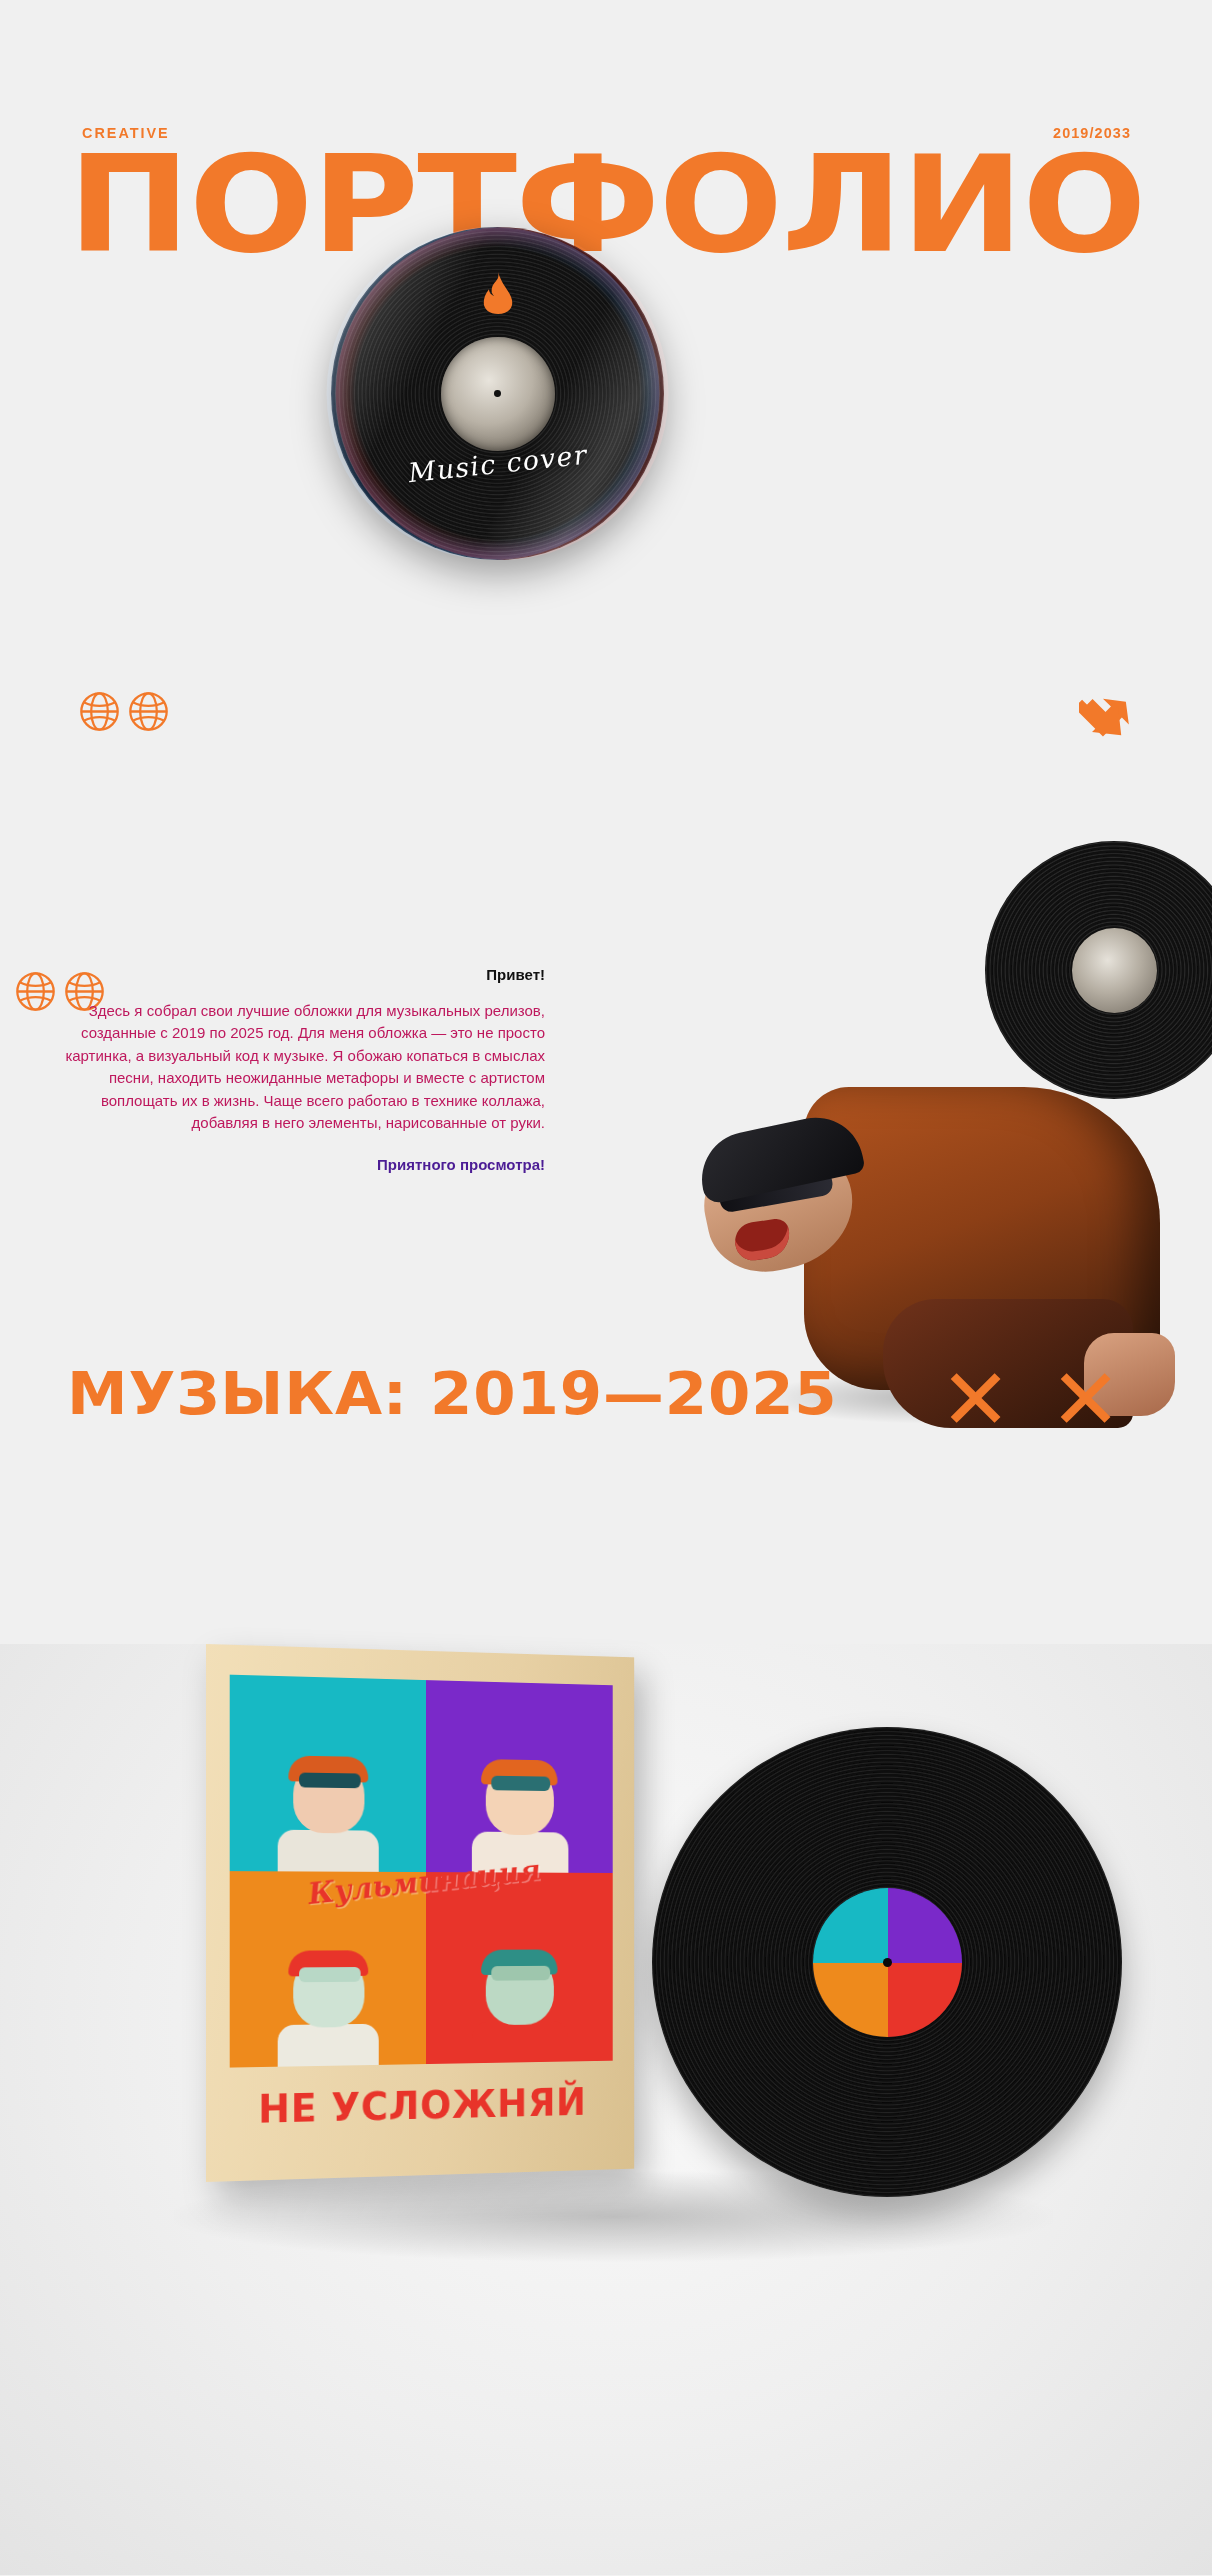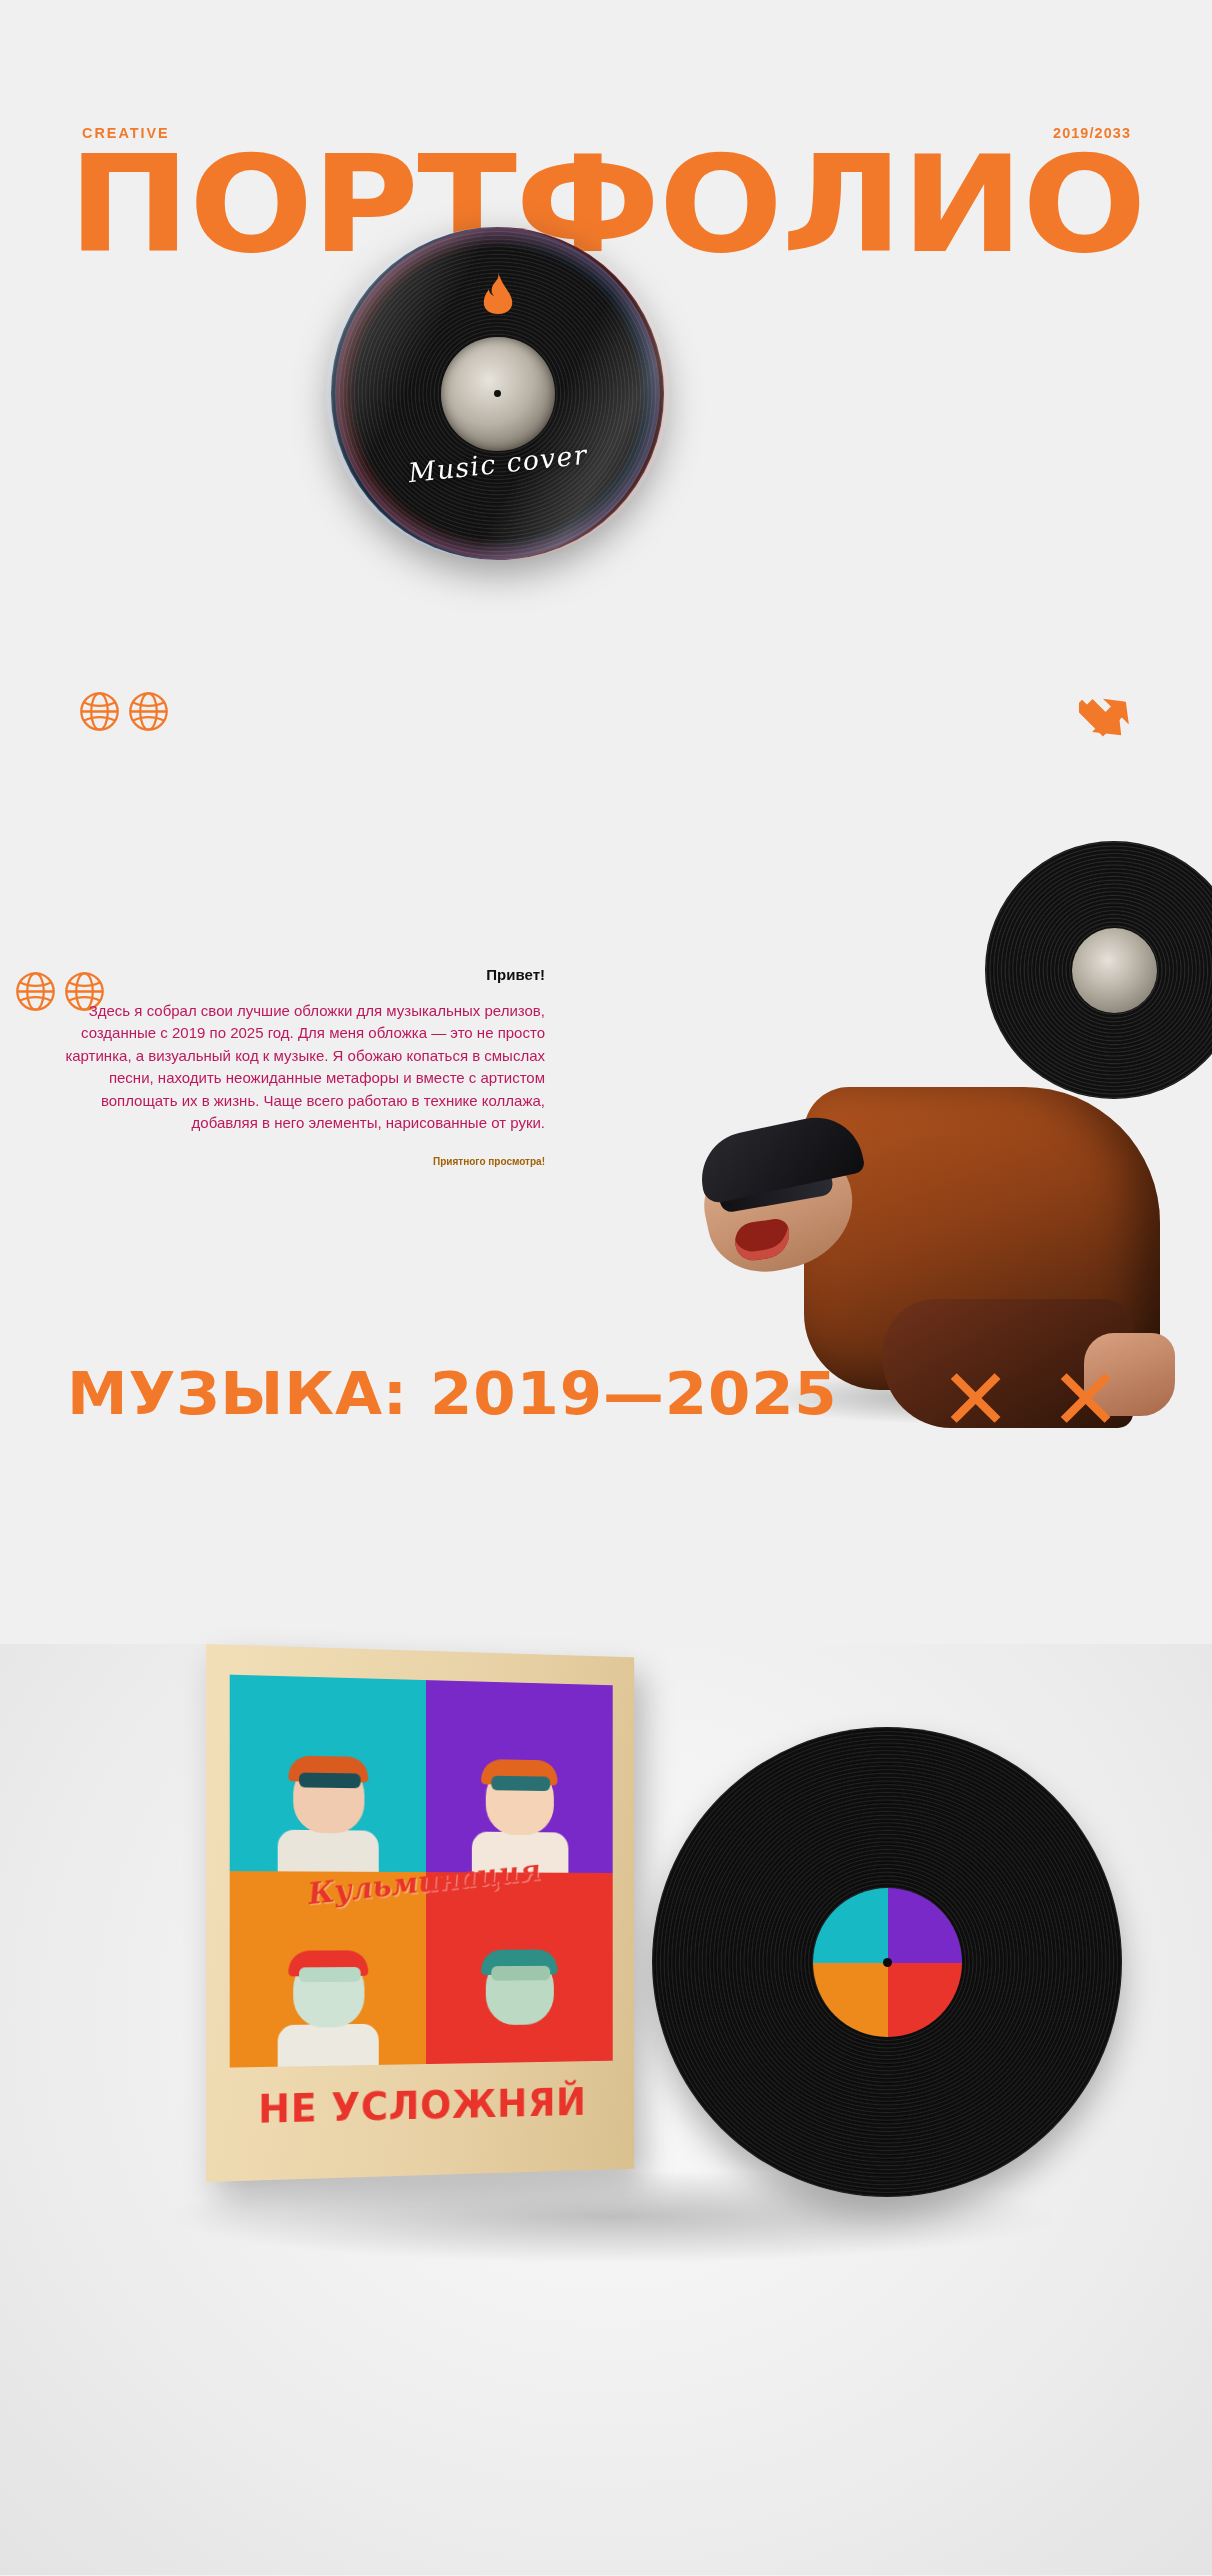--- a/index.html
+++ b/index.html
@@ -171,23 +171,23 @@
     color: #111;
     margin-bottom: 16.7px;
   }
   .about-body {
     font-size: 15px;
     line-height: 1.5;
     color: #be185d;
   }
   .about-outro {
     margin-top: 21px;
-    font-size: 10px;
+    font-size: 15px;
     font-weight: 700;
-    color: #a16207;
+    color: #4c1d95;
   }
   .section-heading {
     position: absolute;
     left: 67px;
     top: 1482px;
     font-family: "DejaVu Sans", sans-serif;
     font-weight: 900;
     font-size: 58px;
     letter-spacing: 0.8px;
     color: #f2792a;

